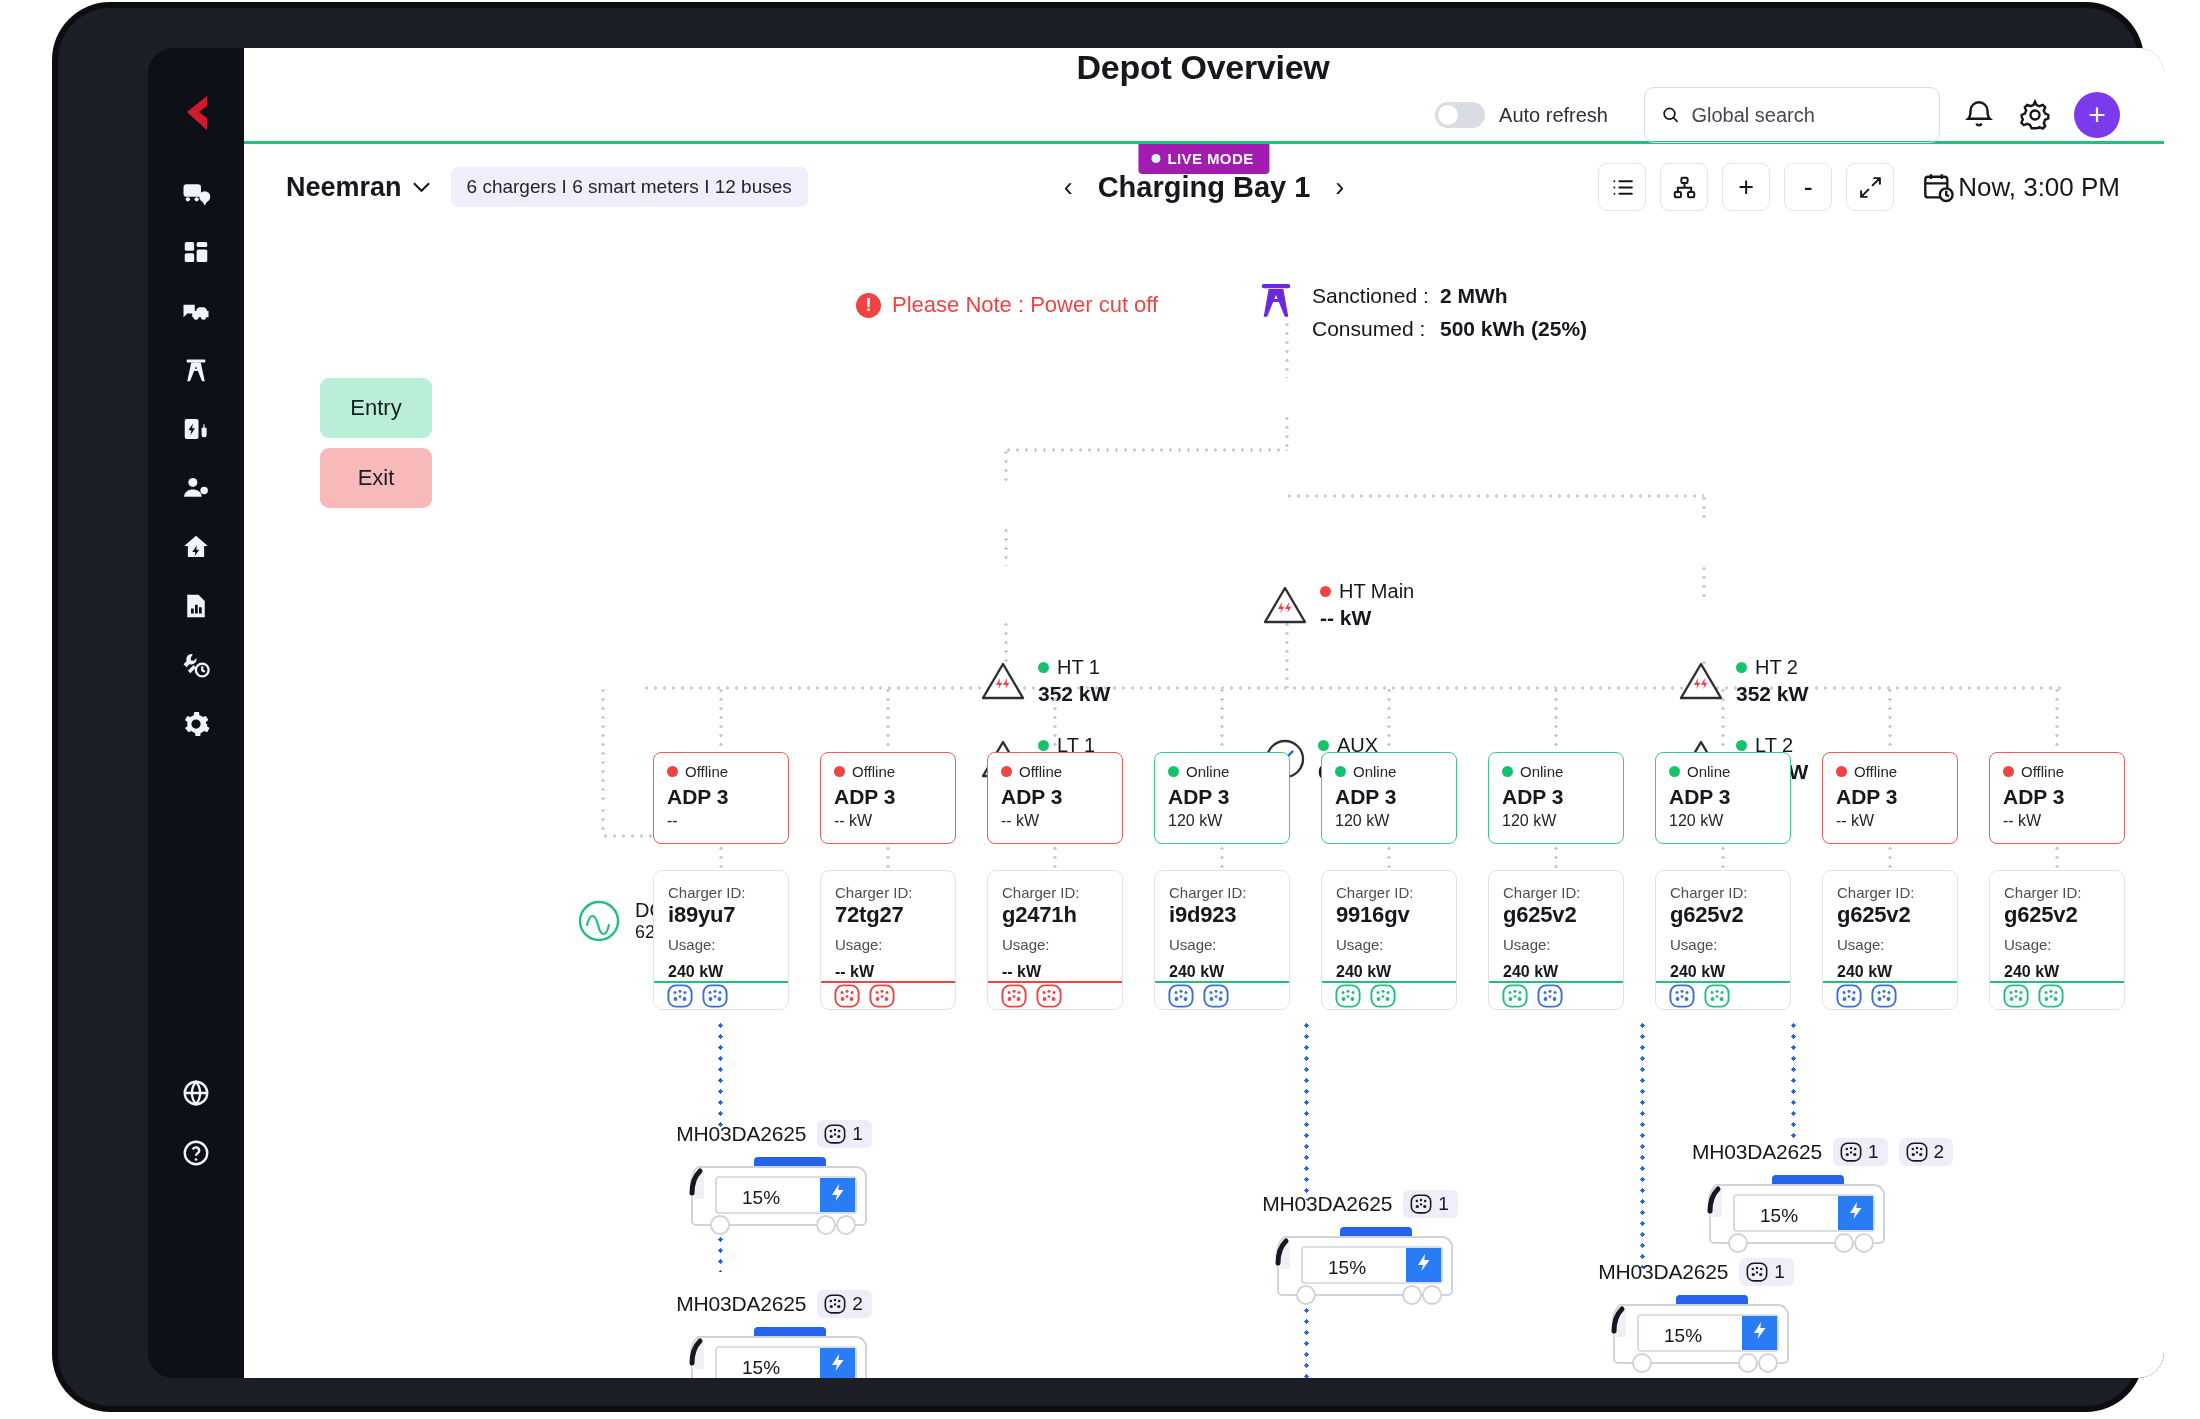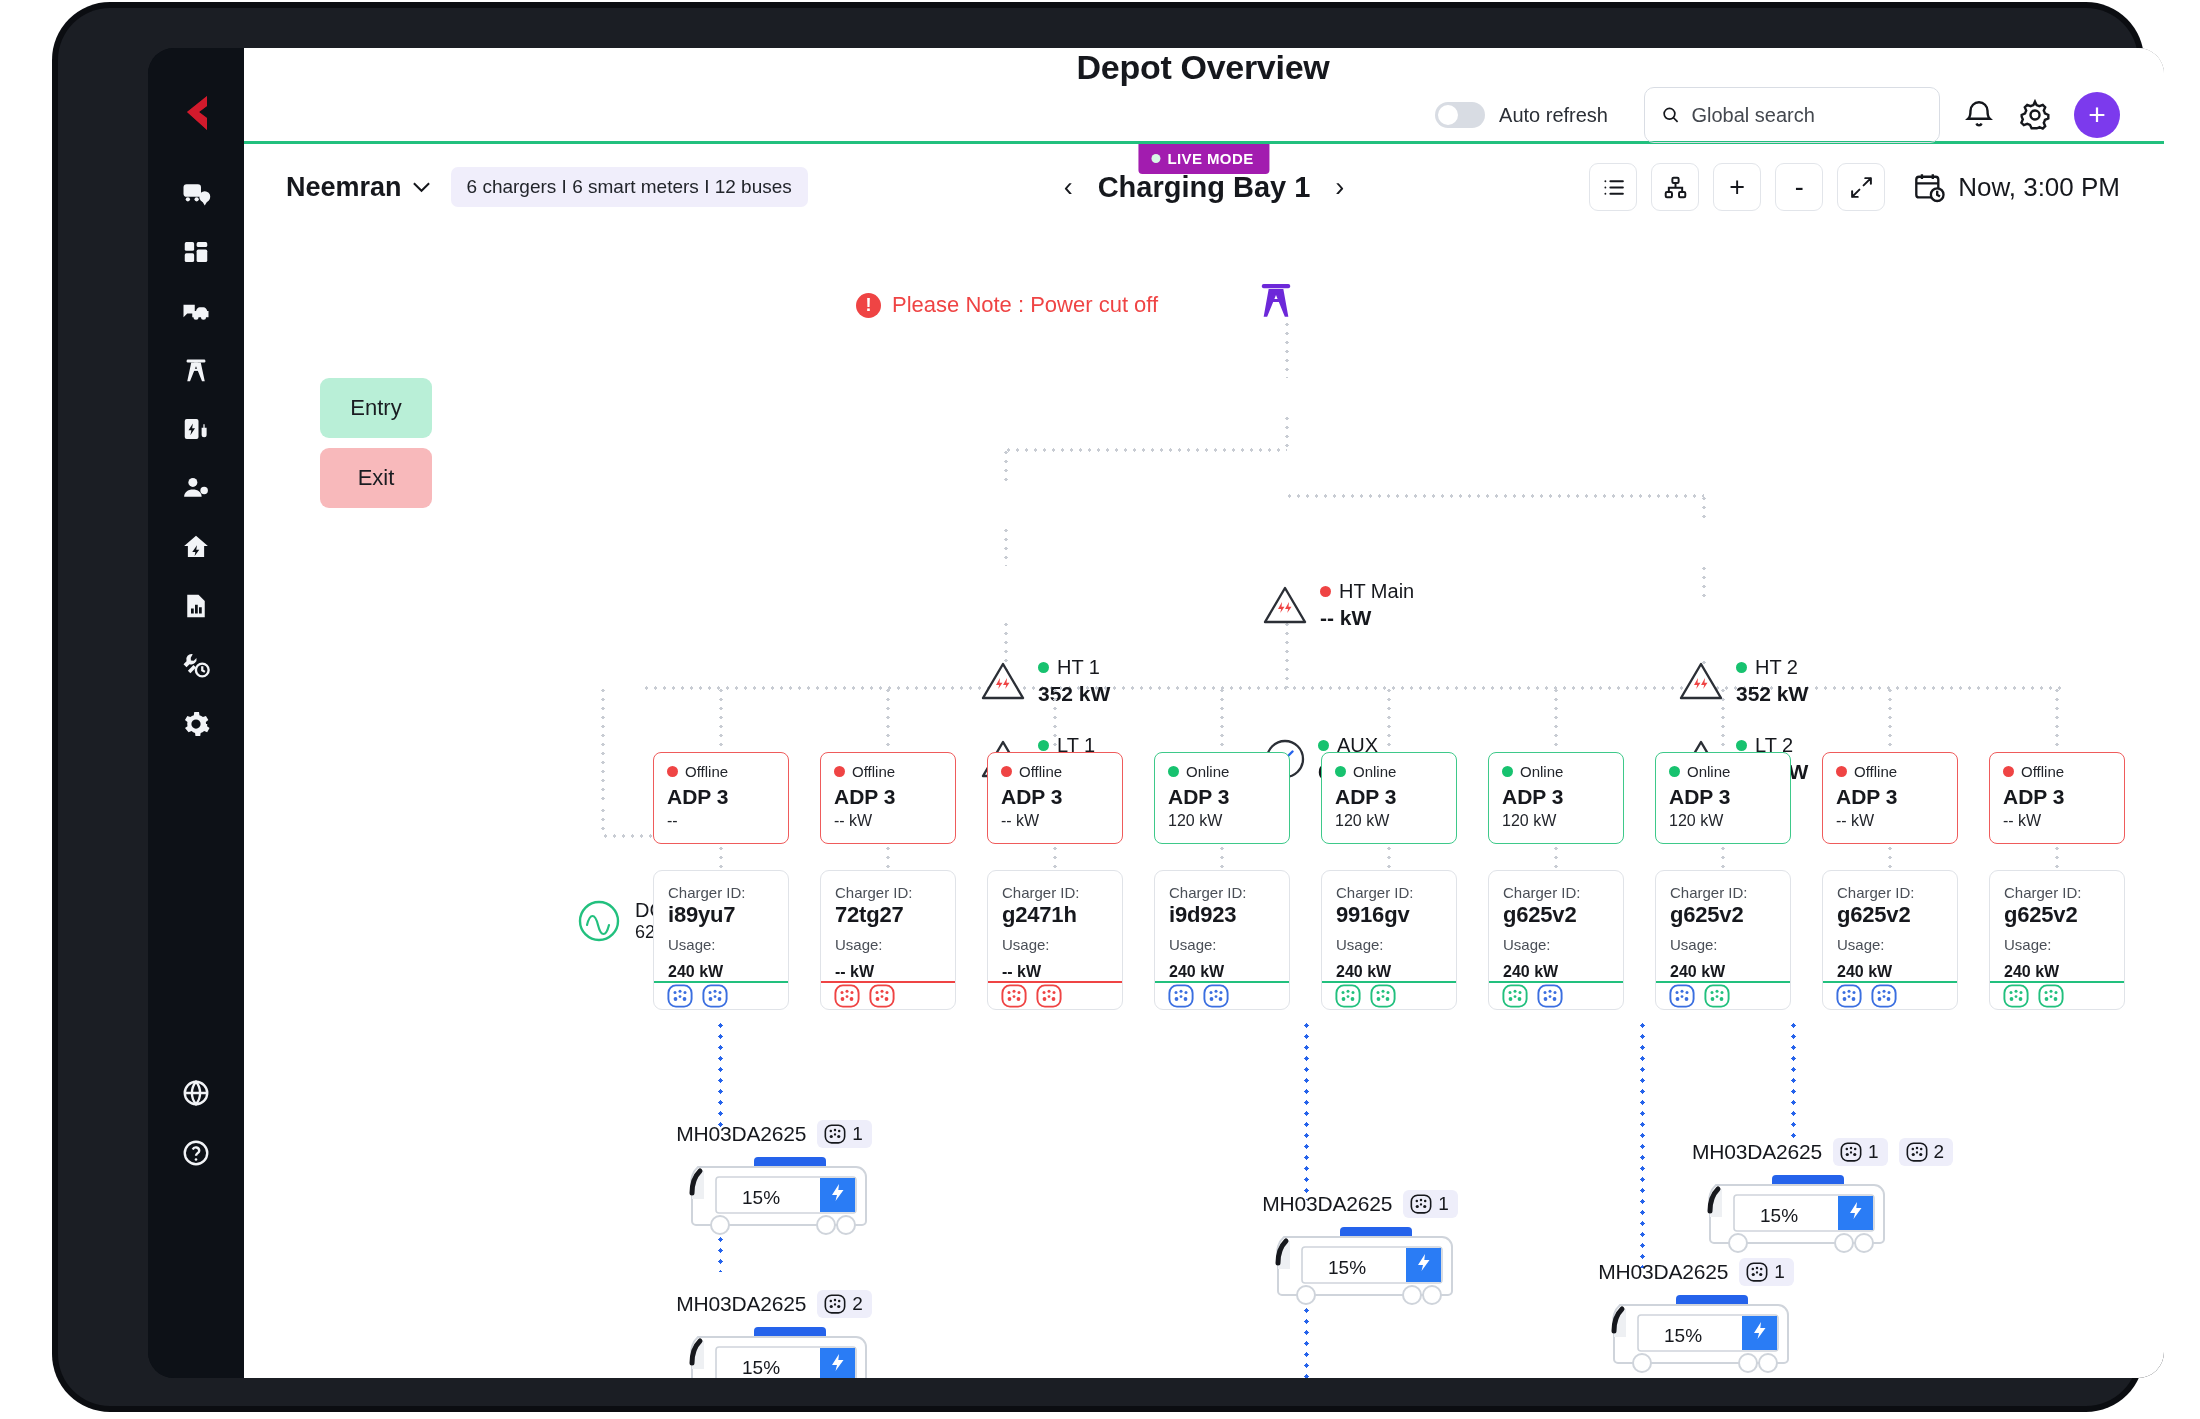--- a/index.html
+++ b/index.html
@@ -83,21 +83,21 @@
   #bay-nav { position:absolute; left:50%; transform:translateX(-50%); display:flex; align-items:center; gap:25px; }
   #bay-nav .arrow { font-size:27px; color:#16181d; cursor:pointer; }
   #bay-label { font-size:29px; font-weight:600; color:#16181d; }
   #subbar-right { margin-left:auto; display:flex; align-items:center; gap:14px; }
   .tool-btn {
     width:48px; height:48px; border:1.4px solid #e2e5ea; border-radius:9px; background:#fff;
     display:flex; align-items:center; justify-content:center; cursor:pointer;
   }
   .tool-btn svg { width:25px; height:25px; fill:none; stroke:#15171c; stroke-width:1.9; }
   .tool-btn span { font-size:27px; color:#15171c; line-height:1; }
-  #time-chip { display:flex; align-items:center; gap:12px; margin-left:14px; cursor:pointer;text-align:center; }
+  #time-chip { display:flex; align-items:center; gap:3px; margin-left:14px; cursor:pointer;text-align:center; }
   #time-chip svg { width:33px; height:33px; fill:none; stroke:#15171c; stroke-width:1.7; }
   #time-text { font-size:26px; font-weight:500; color:#16181d; white-space:nowrap; }
   
   #canvas { position:absolute; left:0; top:182px; right:0; bottom:0; overflow:hidden; }
   .abs { position:absolute; }
   
   .dl { position:absolute; background-image:radial-gradient(circle, #c8ccd3 1.6px, transparent 1.7px); }
   .dl.v { width:4px; background-size:4px 9px; background-repeat:repeat-y; }
   .dl.h { height:4px; background-size:9px 4px; background-repeat:repeat-x; }
   .dlb { position:absolute; width:5px; background-image:radial-gradient(circle, #2563eb 2px, transparent 2.1px);
@@ -374,20 +374,30 @@
       </div>
 
       <div id="sanction" class="abs" style="left:1012px;top:50px;">
         <div id="tower-icon">
           <svg viewBox="0 0 24 24" fill="#6d28d9">
                 <rect x="3.5" y="2.4" width="17" height="2.6" rx="1.1"></rect>
                 <path d="M7.6 5.4 L4.6 22h2.1l5.3-13 5.3 13h2.1L16.4 5.4z"></path>
                 <rect x="7.6" y="11.4" width="8.8" height="1.8"></rect>
                 <rect x="9.6" y="5.4" width="4.8" height="2.6"></rect>
               </svg>
+        </div>
+        <div>
+          <div class="sanc-row">
+            <span class="sanc-k">Sanctioned :</span>
+            <span class="sanc-v">2 MWh</span>
+          </div>
+          <div class="sanc-row">
+            <span class="sanc-k">Consumed :</span>
+            <span class="sanc-v">500 kWh (25%)</span>
+          </div>
         </div>
       </div>
 
       <div class="dl v" style="left:1041px;top:90px;height:58px;"></div>
       <div class="dl v" style="left:1041px;top:184px;height:36px;"></div>
       <div class="dl h" style="left:760px;top:218px;width:283px;"></div>
       <div class="dl v" style="left:760px;top:218px;height:38px;"></div>
       <div class="dl h" style="left:1041px;top:264px;width:419px;"></div>
       <div class="dl v" style="left:1458px;top:264px;height:30px;"></div>
 

